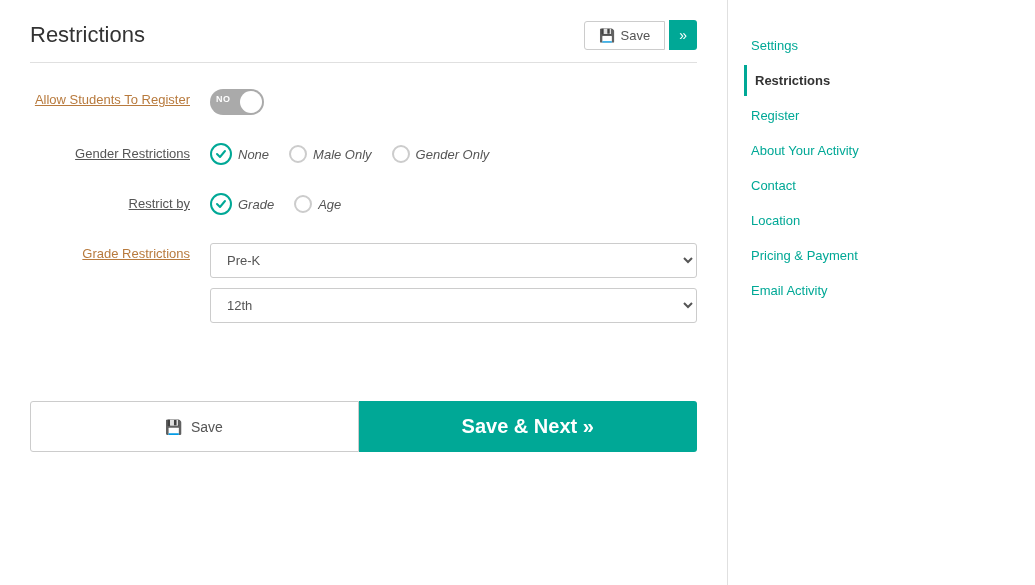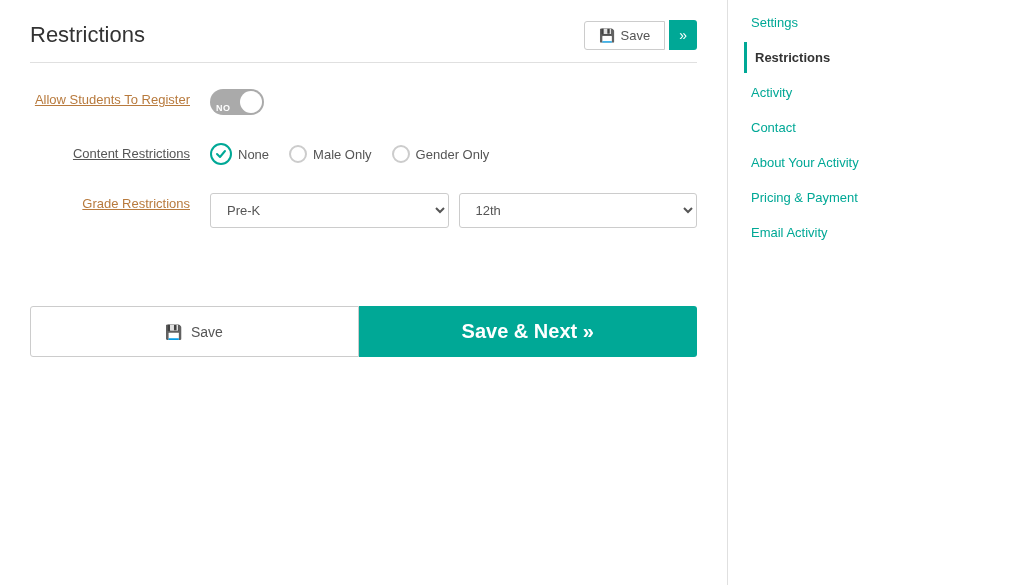--- a/index.html
+++ b/index.html
@@ -119,35 +119,36 @@
       top: 2px;
       width: 22px;
       height: 22px;
       background: #fff;
       border-radius: 50%;
     }
 
     .toggle-label {
       position: absolute;
       left: 6px;
-      top: 14px;
+      top: 5px;
       font-size: 9px;
       font-weight: bold;
       color: #fff;
       letter-spacing: 0.5px;
     }
 
     
     .radio-option {
       display: flex;
       align-items: center;
       gap: 6px;
       cursor: pointer;
       font-size: 13px;
       color: #555;
+      font-style: italic;
     }
 
     .radio-circle {
       width: 18px;
       height: 18px;
       border-radius: 50%;
       border: 2px solid #ccc;
       display: flex;
       align-items: center;
       justify-content: center;
@@ -184,21 +185,21 @@
       border-radius: 3px;
       font-size: 13px;
       color: #555;
       background: #fff;
       appearance: auto;
       cursor: pointer;
     }
 
     .grade-restrictions-controls {
       display: flex;
-      flex-direction: row;
+      flex-direction: column;
       gap: 10px;
       width: 100%;
       max-width: 610px;
     }
 
     
     .footer-actions {
       display: flex;
       gap: 0;
       margin-top: 40px;
@@ -230,20 +231,21 @@
       font-weight: bold;
       cursor: pointer;
       border-radius: 0 3px 3px 0;
     }
 
     
     .sidebar {
       width: 160px;
       padding: 7px 16px;
       background: #fff;
+      margin-top: 23px;
     }
 
     .sidebar-item {
       padding: 8px 4px;
       font-size: 13px;
       cursor: pointer;
       color: #00a896;
       border-left: 3px solid transparent;
       margin-bottom: 4px;
     }
@@ -281,21 +283,21 @@
           <div class="toggle-switch">
             <div class="toggle-track">
               <span class="toggle-label">NO</span>
               <div class="toggle-thumb"></div>
             </div>
           </div>
         </div>
       </div>
 
       <div class="form-row">
-        <div class="form-label dark">Content Restrictions</div>
+        <div class="form-label dark">Gender Restrictions</div>
         <div class="form-controls">
 
           <label class="radio-option">
             <div class="check-circle">
               <svg viewBox="0 0 12 12" fill="none" xmlns="http://www.w3.org/2000/svg">
                 <path d="M2 6L5 9L10 3" stroke="#00a896" stroke-width="2" stroke-linecap="round" stroke-linejoin="round"></path>
               </svg>
             </div>
             <span>None</span>
           </label>
@@ -305,20 +307,39 @@
             <span>Male Only</span>
           </label>
 
           <label class="radio-option">
             <div class="radio-circle"></div>
             <span>Gender Only</span>
           </label>
         </div>
       </div>
 
+      <div class="form-row">
+        <div class="form-label dark">Restrict by</div>
+        <div class="form-controls">
+
+          <label class="radio-option">
+            <div class="check-circle">
+              <svg viewBox="0 0 12 12" fill="none" xmlns="http://www.w3.org/2000/svg">
+                <path d="M2 6L5 9L10 3" stroke="#00a896" stroke-width="2" stroke-linecap="round" stroke-linejoin="round"></path>
+              </svg>
+            </div>
+            <span>Grade</span>
+          </label>
+
+          <label class="radio-option">
+            <div class="radio-circle"></div>
+            <span>Age</span>
+          </label>
+        </div>
+      </div>
 
       <div class="form-row">
         <div class="form-label">Grade Restrictions</div>
         <div class="form-controls">
           <div class="grade-restrictions-controls">
             <select>
               <option>Pre-K</option>
               <option>Kindergarten</option>
               <option>1st</option>
               <option>2nd</option>
@@ -360,19 +381,20 @@
         <span>💾</span>
         <span>Save</span>
       </button>
       <button class="btn-footer-next">Save &amp; Next »</button>
     </div>
   </div>
 
   <div class="sidebar">
     <div class="sidebar-item">Settings</div>
     <div class="sidebar-item active">Restrictions</div>
-    <div class="sidebar-item">Activity</div>
+    <div class="sidebar-item">Register</div>
+    <div class="sidebar-item">About Your Activity</div>
     <div class="sidebar-item">Contact</div>
-    <div class="sidebar-item">About Your Activity</div>
+    <div class="sidebar-item">Location</div>
     <div class="sidebar-item">Pricing &amp; Payment</div>
     <div class="sidebar-item">Email Activity</div>
   </div>
 </div>
 
 </body></html>

